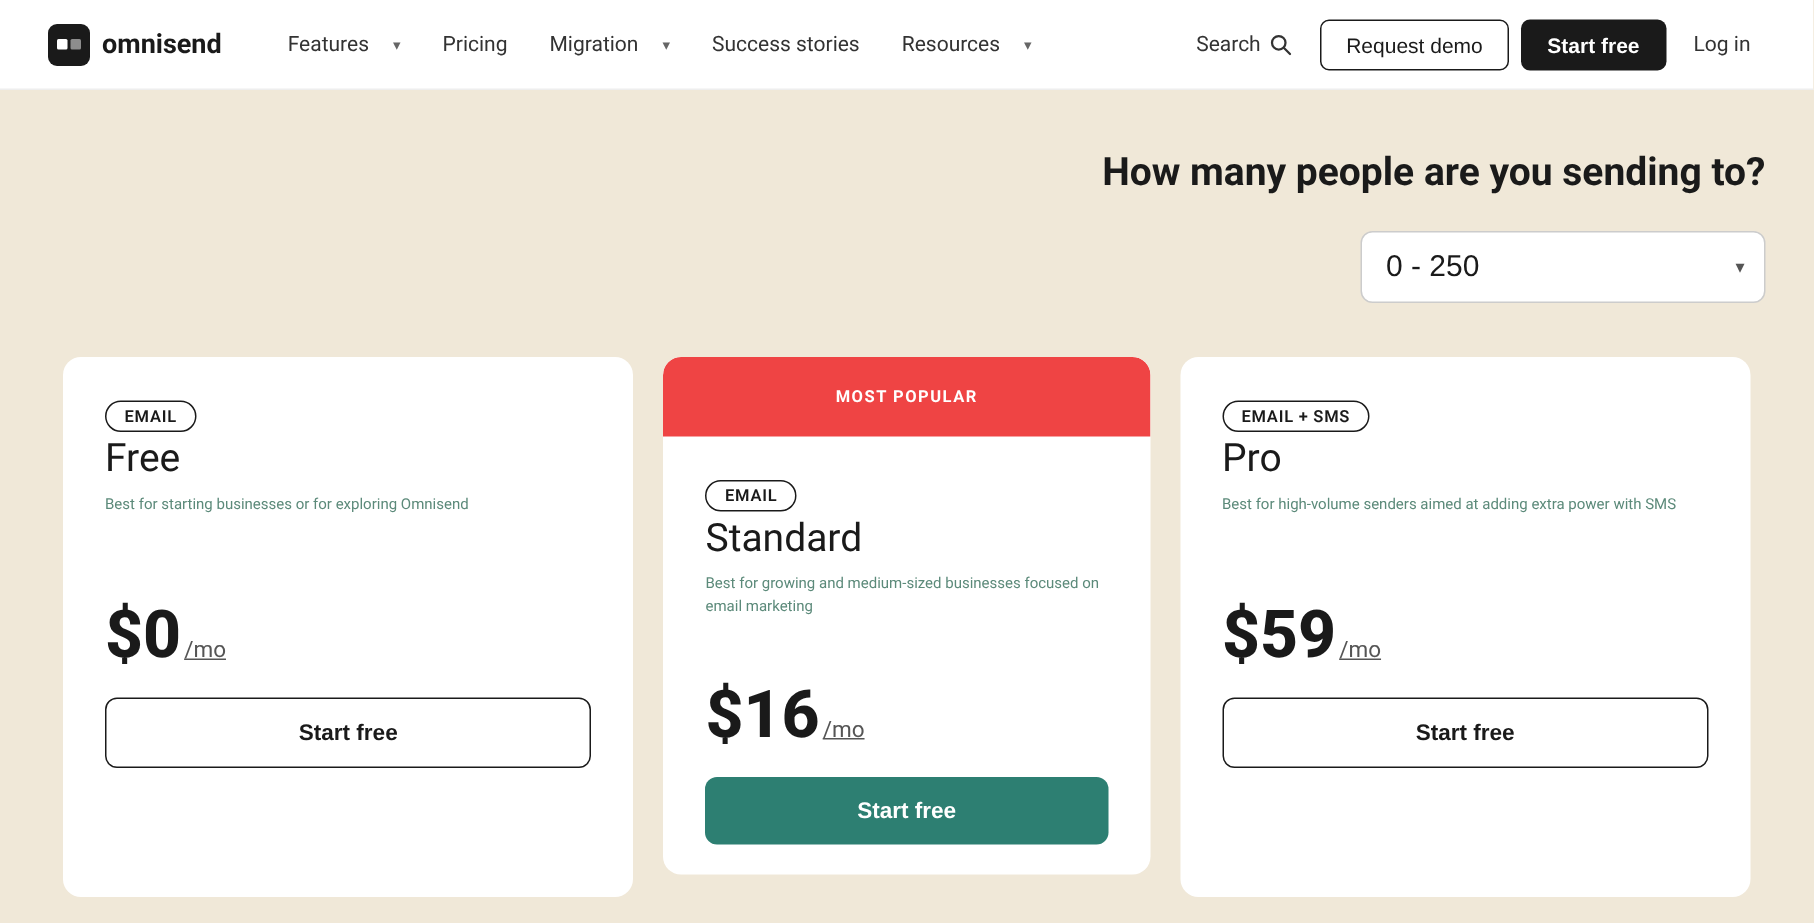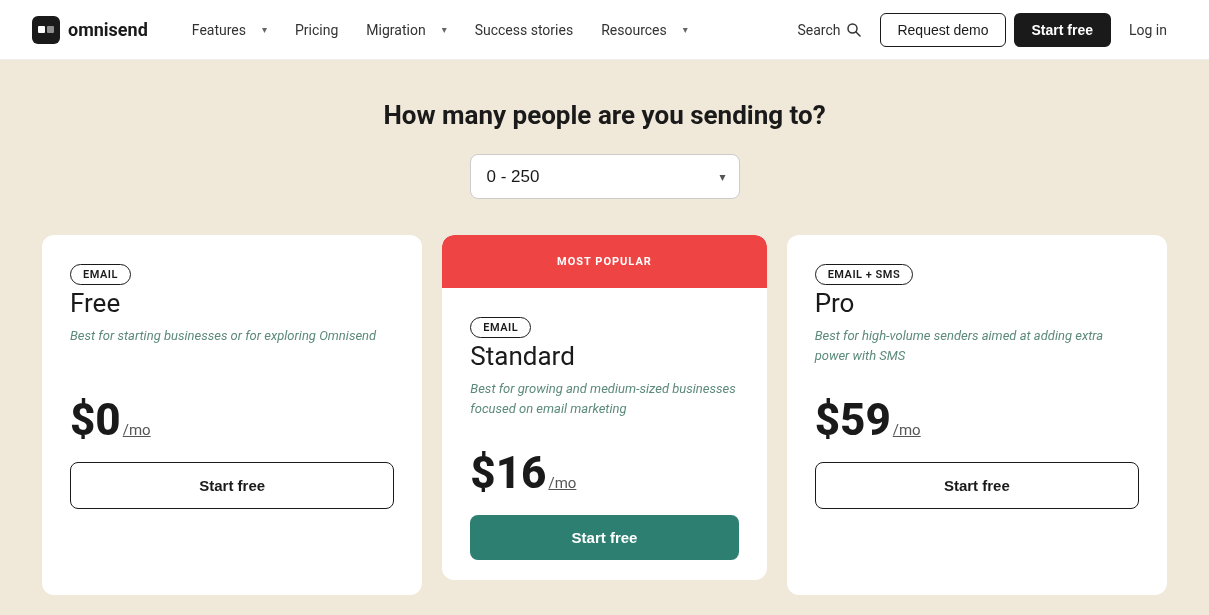--- a/index.html
+++ b/index.html
@@ -90,37 +90,37 @@
       cursor: pointer;
       padding: 8px 10px;
     }
 
     
     .main-content {
       background: #f0e8d8;
       padding: 40px 32px 0;
       display: flex;
       flex-direction: column;
-      align-items: center;
+      align-items: flex-end;
     }
     .main-heading {
       font-size: 26px;
       font-weight: 700;
       color: #1a1a1a;
       margin-bottom: 24px;
       text-align: center;
     }
     .dropdown-wrapper {
       position: relative;
       margin-bottom: 36px;
     }
     .subscriber-select {
       width: 270px;
       padding: 12px 40px 12px 16px;
-      font-size: 17px;
+      font-size: 20px;
       border: 1.5px solid #ccc;
       border-radius: 8px;
       background: #fff;
       appearance: none;
       cursor: pointer;
       color: #1a1a1a;
     }
     .dropdown-chevron {
       position: absolute;
       right: 14px;
@@ -184,26 +184,25 @@
       margin-bottom: 3px;
       letter-spacing: 0.5px;
     }
     .plan-name {
       font-size: 26px;
       font-weight: 400;
       color: #1a1a1a;
       margin-bottom: 8px;
     }
     .plan-desc {
-      font-size: 13px;
+      font-size: 10px;
       color: #5c8a7a;
       line-height: 1.5;
       margin-bottom: 24px;
       min-height: 48px;
-      font-style: italic;
     }
     .plan-price {
       display: flex;
       align-items: baseline;
       gap: 0;
       margin-bottom: 20px;
     }
     .price-dollar {
       font-size: 44px;
       font-weight: 800;

